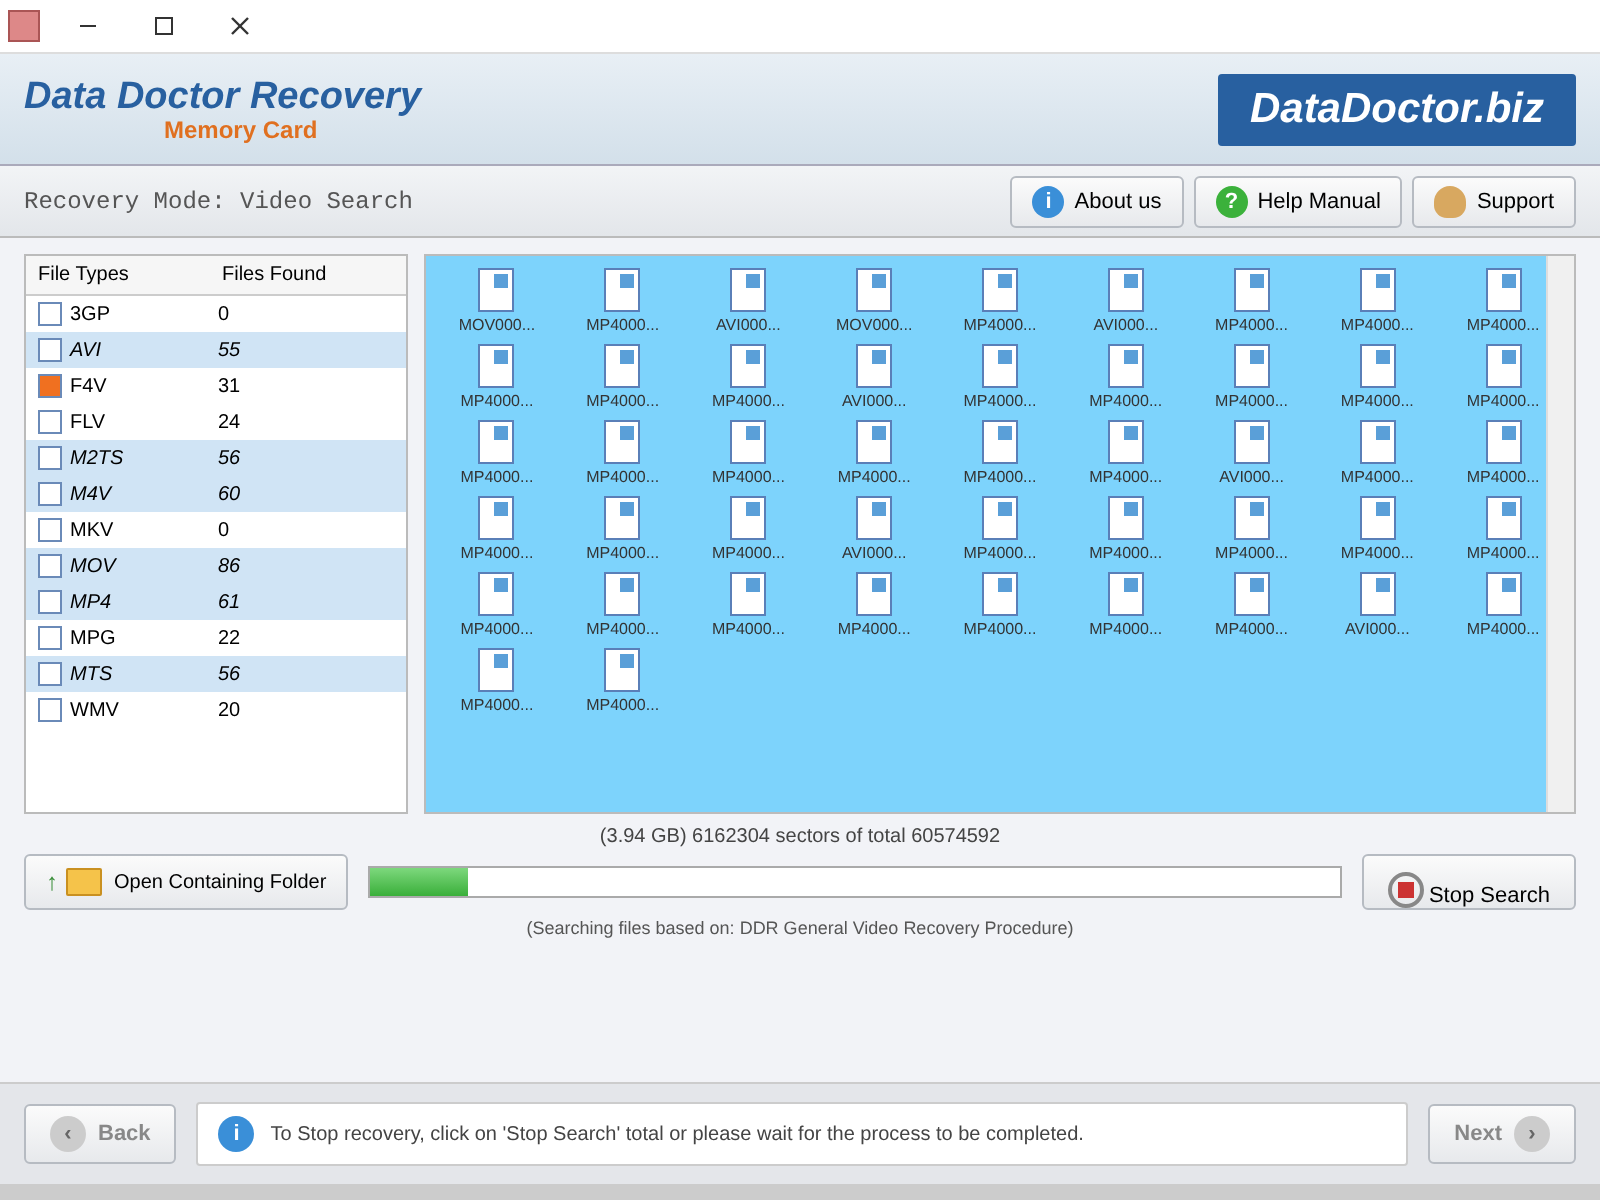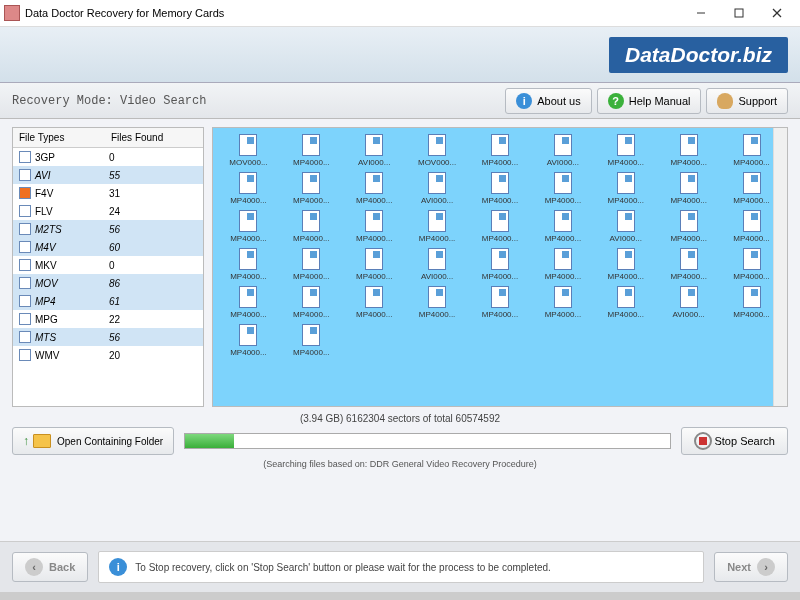--- a/index.html
+++ b/index.html
@@ -49,56 +49,59 @@
 .scroll-thumb { position: absolute; left: 1px; right: 1px; top: 310px; height: 24px; background: #ccc; border-radius: 2px; }
 
 .progress-area { margin-top: 6px; }
 .progress-caption { text-align: center; font-size: 10px; color: #444; margin-bottom: 3px; }
 .prog-row { display: flex; align-items: center; gap: 10px; }
 .ocf-btn { display: inline-flex; align-items: center; gap: 6px; height: 28px; padding: 0 10px; background: linear-gradient(#fbfbfb, #e7e9ec); border: 1px solid #b6bbc2; border-radius: 3px; font-size: 10px; }
 .folder-ic { width: 18px; height: 14px; background: #f5c34a; border: 1px solid #c99020; border-radius: 1px; }
 .arrow-up { color:#3a8f3a; font-size:12px; margin-right:-2px; }
 .progbar { flex: 1; height: 16px; background: #fff; border: 1px solid #aaa; position: relative; }
 .progfill { position: absolute; left: 0; top: 0; bottom: 0; width: 10%; background: linear-gradient(#7dd87d, #3aaf3a); }
-.stop-btn { display: inline-flex; align-items: center; gap: 2px; height: 28px; padding: 0 12px; background: linear-gradient(#fbfbfb, #e7e9ec); border: 1px solid #b6bbc2; border-radius: 3px; font-size: 11px; }
+.stop-btn { display: inline-flex; align-items: flex-end; gap: 2px; height: 28px; padding: 0 12px; background: linear-gradient(#fbfbfb, #e7e9ec); border: 1px solid #b6bbc2; border-radius: 3px; font-size: 11px; }
 .stop-ic { width: 18px; height: 18px; border-radius: 50%; border: 2px solid #888; display: flex; align-items: center; justify-content: center; }
 .stop-ic::after { content:""; width:8px; height:8px; background:#c33; }
 .search-note { text-align: center; font-size: 9px; color: #555; margin-top: 4px; }
 
 .footer { height: 51px; background: #e4e6ea; border-top: 1px solid #ccc; display: flex; align-items: center; padding: 0 12px; gap: 10px; }
 .nav-btn { display: inline-flex; align-items: center; gap: 6px; height: 30px; padding: 0 12px; background: linear-gradient(#fbfbfb, #e7e9ec); border: 1px solid #b6bbc2; border-radius: 3px; font-size: 11px; font-weight: bold; color: #888; }
 .nav-btn .chev { width:18px; height:18px; border-radius:50%; background:#ccc; display:flex; align-items:center; justify-content:center; color:#666; font-size:11px; }
 .footer-msg { flex: 1; display: flex; align-items: center; gap: 8px; height: 32px; padding: 0 10px; background: #fff; border: 1px solid #ccc; border-radius: 2px; font-size: 10px; color: #444; }
 .msg-ic { width: 18px; height: 18px; border-radius: 50%; background: #3a8fd8; color: #fff; font-weight: bold; font-size: 11px; display: flex; align-items: center; justify-content: center; }
 </style>
 </head>
 <body>
 
 <div class="titlebar">
   <div class="titlebar-icon"></div>
-  <div class="titlebar-text">Data Doctor Recovery for Memory Cards</div>
   <div class="win-btn">
       <svg width="10" height="10">
         <line x1="1" y1="5" x2="9" y2="5" stroke="#333" stroke-width="1"></line>
       </svg>
     </div>
   <div class="win-btn">
       <svg width="10" height="10">
         <rect x="1" y="1" width="8" height="8" fill="none" stroke="#333" stroke-width="1"></rect>
       </svg>
     </div>
   <div class="win-btn">
       <svg width="10" height="10">
         <line x1="1" y1="1" x2="9" y2="9" stroke="#333" stroke-width="1.2"></line>
         <line x1="9" y1="1" x2="1" y2="9" stroke="#333" stroke-width="1.2"></line>
       </svg>
     </div>
 </div>
 
 <div class="header">
+  <div>
+    <div class="brand-title">Data Doctor Recovery</div>
+    <div class="brand-sub">Memory Card</div>
+  </div>
   <div class="brand-right">DataDoctor.biz</div>
 </div>
 
 <div class="modebar">
   <div class="mode-label">Recovery Mode: Video Search</div>
   <div class="spacer"></div>
   <div class="pill-btn">
     <span class="ic ic-info">i</span>
     <span>About us</span>
   </div>
@@ -400,19 +403,19 @@
   </div>
 </div>
 
 <div class="footer">
   <div class="nav-btn">
     <span class="chev">‹</span>
     <span>Back</span>
   </div>
   <div class="footer-msg">
     <span class="msg-ic">i</span>
-    <span>To Stop recovery, click on 'Stop Search' button or please wait for the process to be completed.</span>
+    <span>To Stop recovery, click on 'Stop Search' total or please wait for the process to be completed.</span>
   </div>
   <div class="nav-btn">
     <span>Next</span>
     <span class="chev">›</span>
   </div>
 </div>
 
 </body></html>

